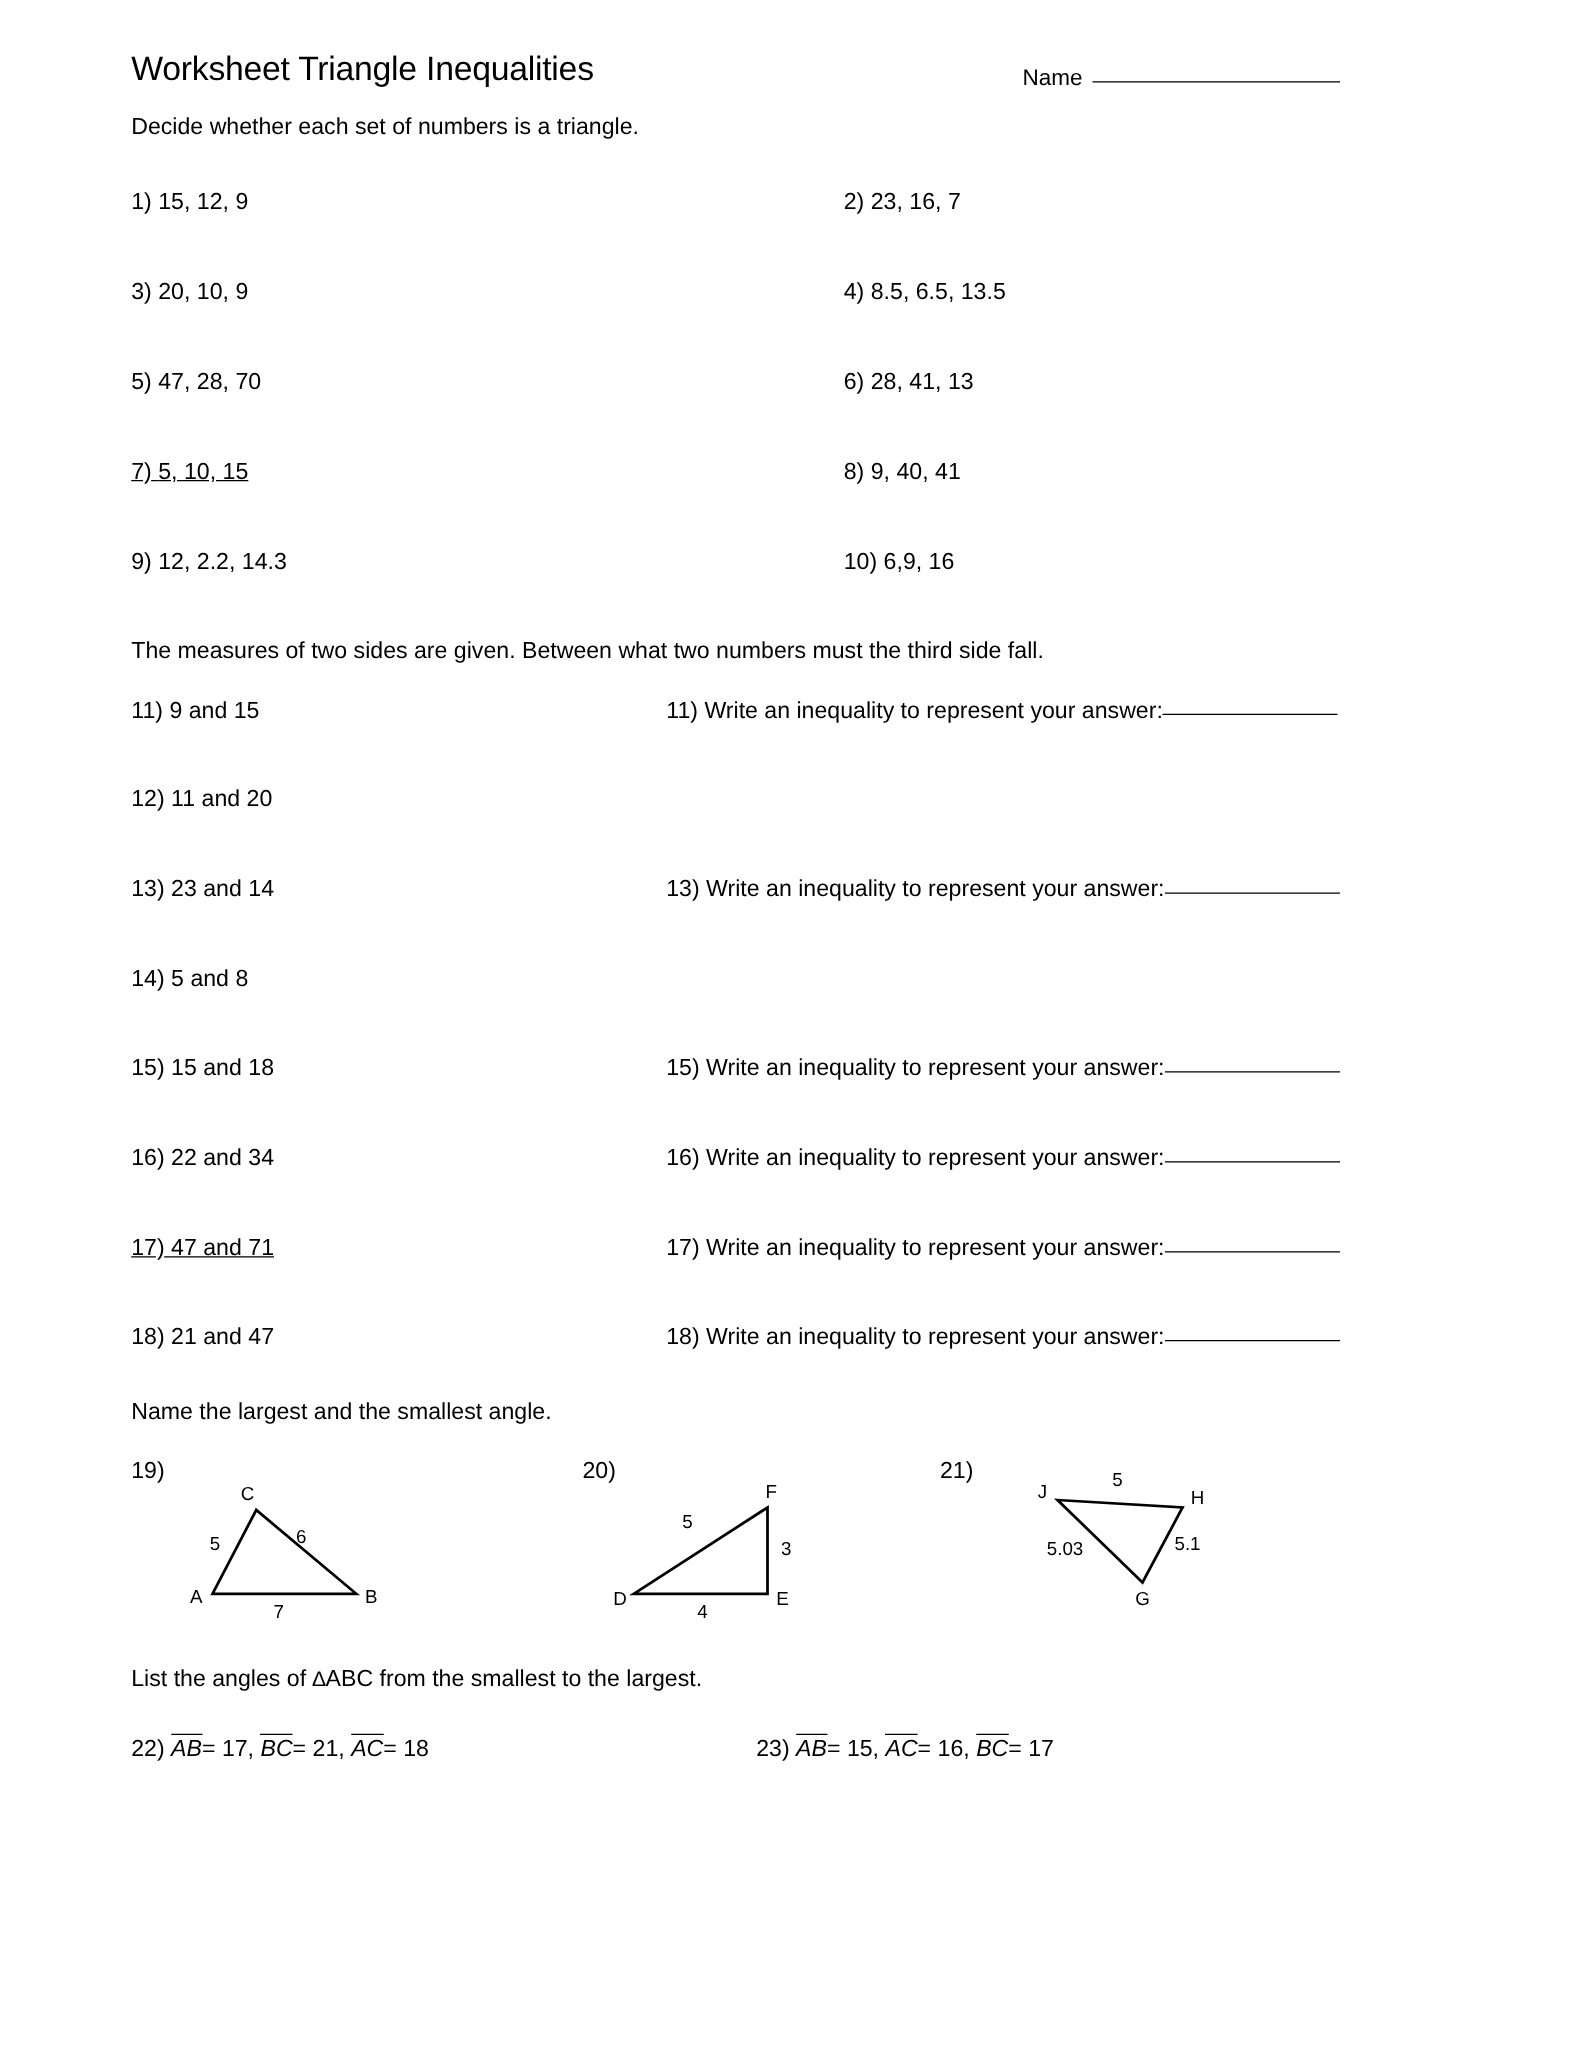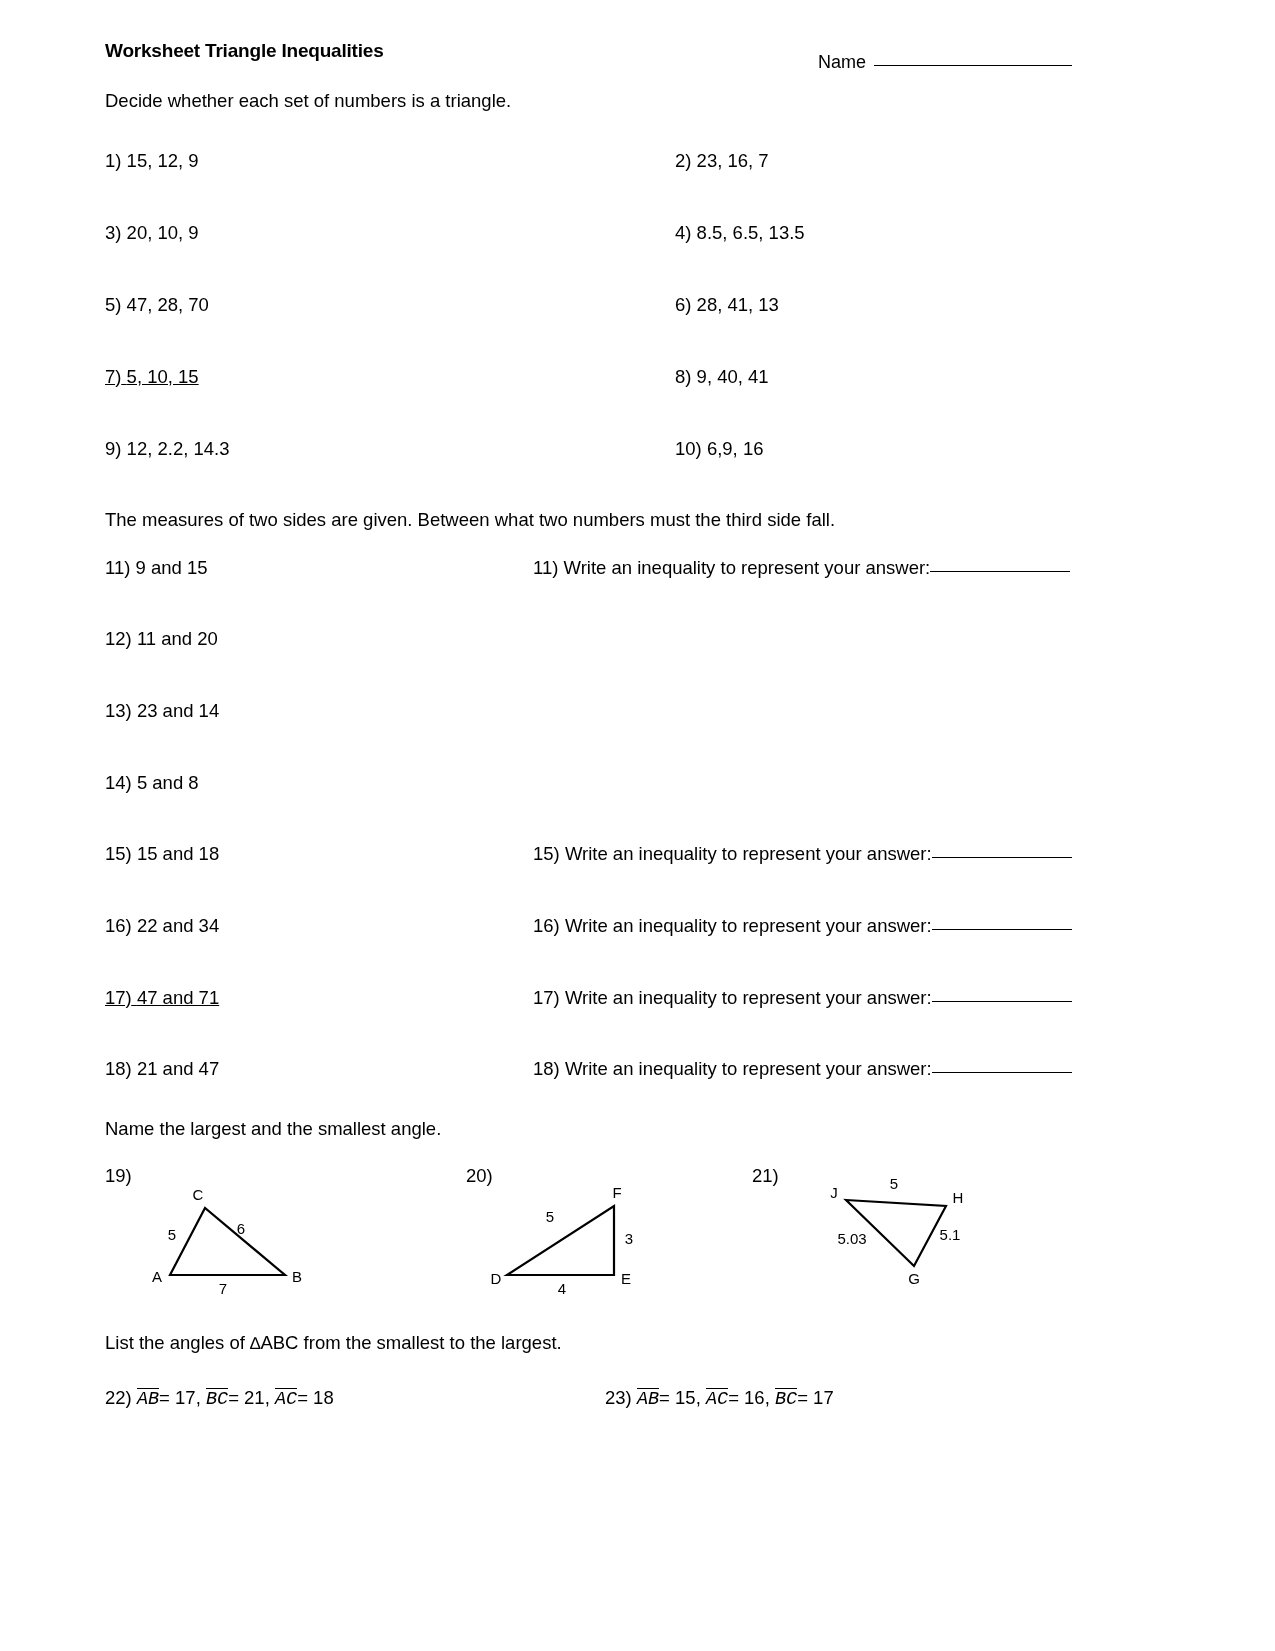--- a/index.html
+++ b/index.html
@@ -11,22 +11,22 @@
     color: #000000;
     position: relative;
     overflow: hidden;
   }
   .page { position: relative; width: 1275px; height: 1651px; }
 
   
   .title {
     position: absolute;
     left: 105px; top: 40px;
-    font-size: 19px;
-    font-weight: bold;
+    font-size: 27px;
+    font-weight: normal;
     letter-spacing: -0.2px;
     white-space: nowrap;
   }
   .name-wrap {
     position: absolute;
     left: 818px; top: 52px;
     font-size: 18px;
     white-space: nowrap;
   }
   .name-rule {
@@ -68,21 +68,20 @@
     fill: #000;
   }
 
   
   .seg {
     font-style: italic;
     border-top: 1.5px solid #000;
     padding-top: 1px;
     display: inline-block;
     line-height: 1.05;
-    font-family: Liberation Mono, monospace;
   }
   .tri-glyph { font-size: 17px; }
 </style>
 </head>
 <body>
 
 <div class="page">
 
   <div class="title">Worksheet Triangle Inequalities</div>
 
@@ -148,20 +147,23 @@
   </div>
 
   <div class="item" style="left:105px; top:628px;">
     <span>12)</span>
     <span>11 and 20</span>
   </div>
 
   <div class="item" style="left:105px; top:700px;">
     <span>13)</span>
     <span>23 and 14</span>
+  </div>
+  <div class="item" style="left:533px; top:700px;">
+    <span>13) Write an inequality to represent your answer:</span><span class="ans-rule"></span>
   </div>
 
   <div class="item" style="left:105px; top:772px;">
     <span>14)</span>
     <span>5 and 8</span>
   </div>
 
   <div class="item" style="left:105px; top:843px;">
     <span>15)</span>
     <span>15 and 18</span>

